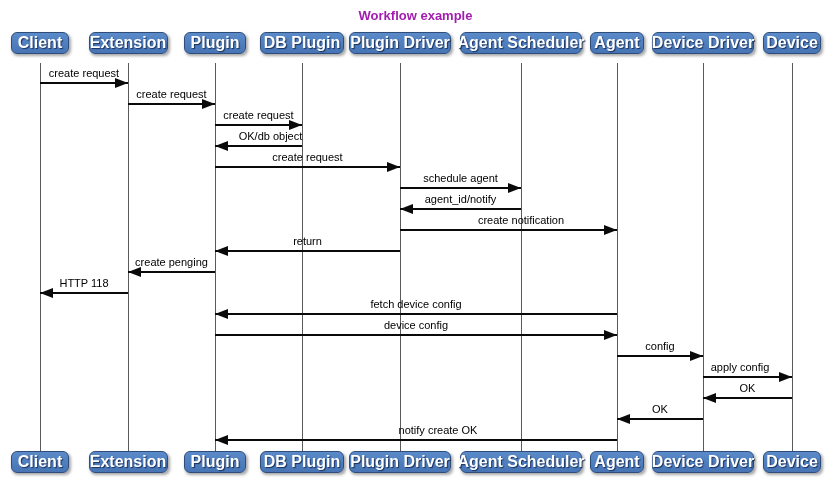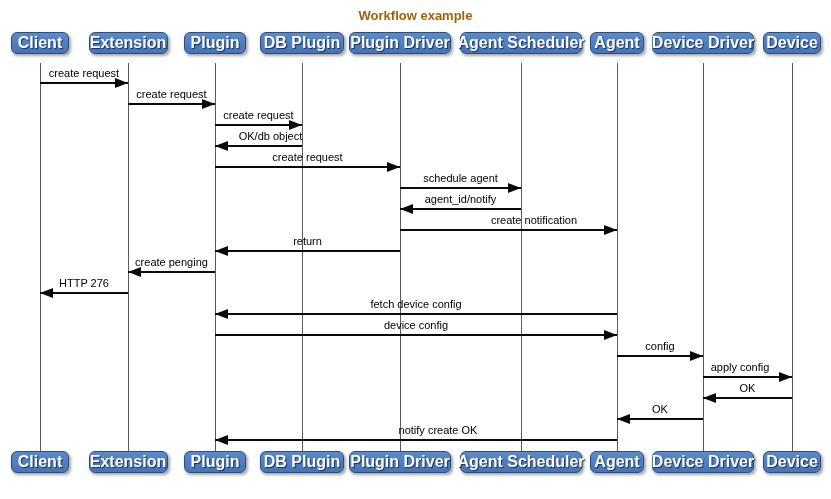--- a/index.html
+++ b/index.html
@@ -16,21 +16,21 @@
     overflow: hidden;
   }
   .diagram-title {
     position: absolute;
     top: 8px;
     left: 0;
     width: 831px;
     text-align: center;
     font-size: 13px;
     font-weight: bold;
-    color: #a16207;
+    color: #a21caf;
   }
   .lifeline {
     position: absolute;
     width: 0;
     border-left: 1px solid #5a5a5a;
   }
   .pbox {
     position: absolute;
     box-sizing: border-box;
     height: 22px;
@@ -125,30 +125,30 @@
       <div class="msg-head right" style="left: 387px; top: 162px;"></div>
       <div class="msg-label" style="left: 307.5px; top: 151px;">create request</div>
       <div class="msg-line" style="left: 400px; top: 187px; width: 121px;"></div>
       <div class="msg-head right" style="left: 508px; top: 183px;"></div>
       <div class="msg-label" style="left: 460.5px; top: 172px;">schedule agent</div>
       <div class="msg-line" style="left: 400px; top: 208px; width: 121px;"></div>
       <div class="msg-head left" style="left: 400px; top: 204px;"></div>
       <div class="msg-label" style="left: 460.5px; top: 193px;">agent_id/notify</div>
       <div class="msg-line" style="left: 400px; top: 229px; width: 217px;"></div>
       <div class="msg-head right" style="left: 604px; top: 225px;"></div>
-      <div class="msg-label" style="left: 534px; top: 214px;">create notification</div>
+      <div class="msg-label" style="left: 521px; top: 214px;">create notification</div>
       <div class="msg-line" style="left: 215px; top: 250px; width: 185px;"></div>
       <div class="msg-head left" style="left: 215px; top: 246px;"></div>
       <div class="msg-label" style="left: 307.5px; top: 235px;">return</div>
       <div class="msg-line" style="left: 128px; top: 271px; width: 87px;"></div>
       <div class="msg-head left" style="left: 128px; top: 267px;"></div>
       <div class="msg-label" style="left: 171.5px; top: 256px;">create penging</div>
       <div class="msg-line" style="left: 40px; top: 292px; width: 88px;"></div>
       <div class="msg-head left" style="left: 40px; top: 288px;"></div>
-      <div class="msg-label" style="left: 84px; top: 277px;">HTTP 276</div>
+      <div class="msg-label" style="left: 84px; top: 277px;">HTTP 118</div>
       <div class="msg-line" style="left: 215px; top: 313px; width: 402px;"></div>
       <div class="msg-head left" style="left: 215px; top: 309px;"></div>
       <div class="msg-label" style="left: 416px; top: 298px;">fetch device config</div>
       <div class="msg-line" style="left: 215px; top: 334px; width: 402px;"></div>
       <div class="msg-head right" style="left: 604px; top: 330px;"></div>
       <div class="msg-label" style="left: 416px; top: 319px;">device config</div>
       <div class="msg-line" style="left: 617px; top: 355px; width: 86px;"></div>
       <div class="msg-head right" style="left: 690px; top: 351px;"></div>
       <div class="msg-label" style="left: 660px; top: 340px;">config</div>
       <div class="msg-line" style="left: 703px; top: 376px; width: 89px;"></div>

